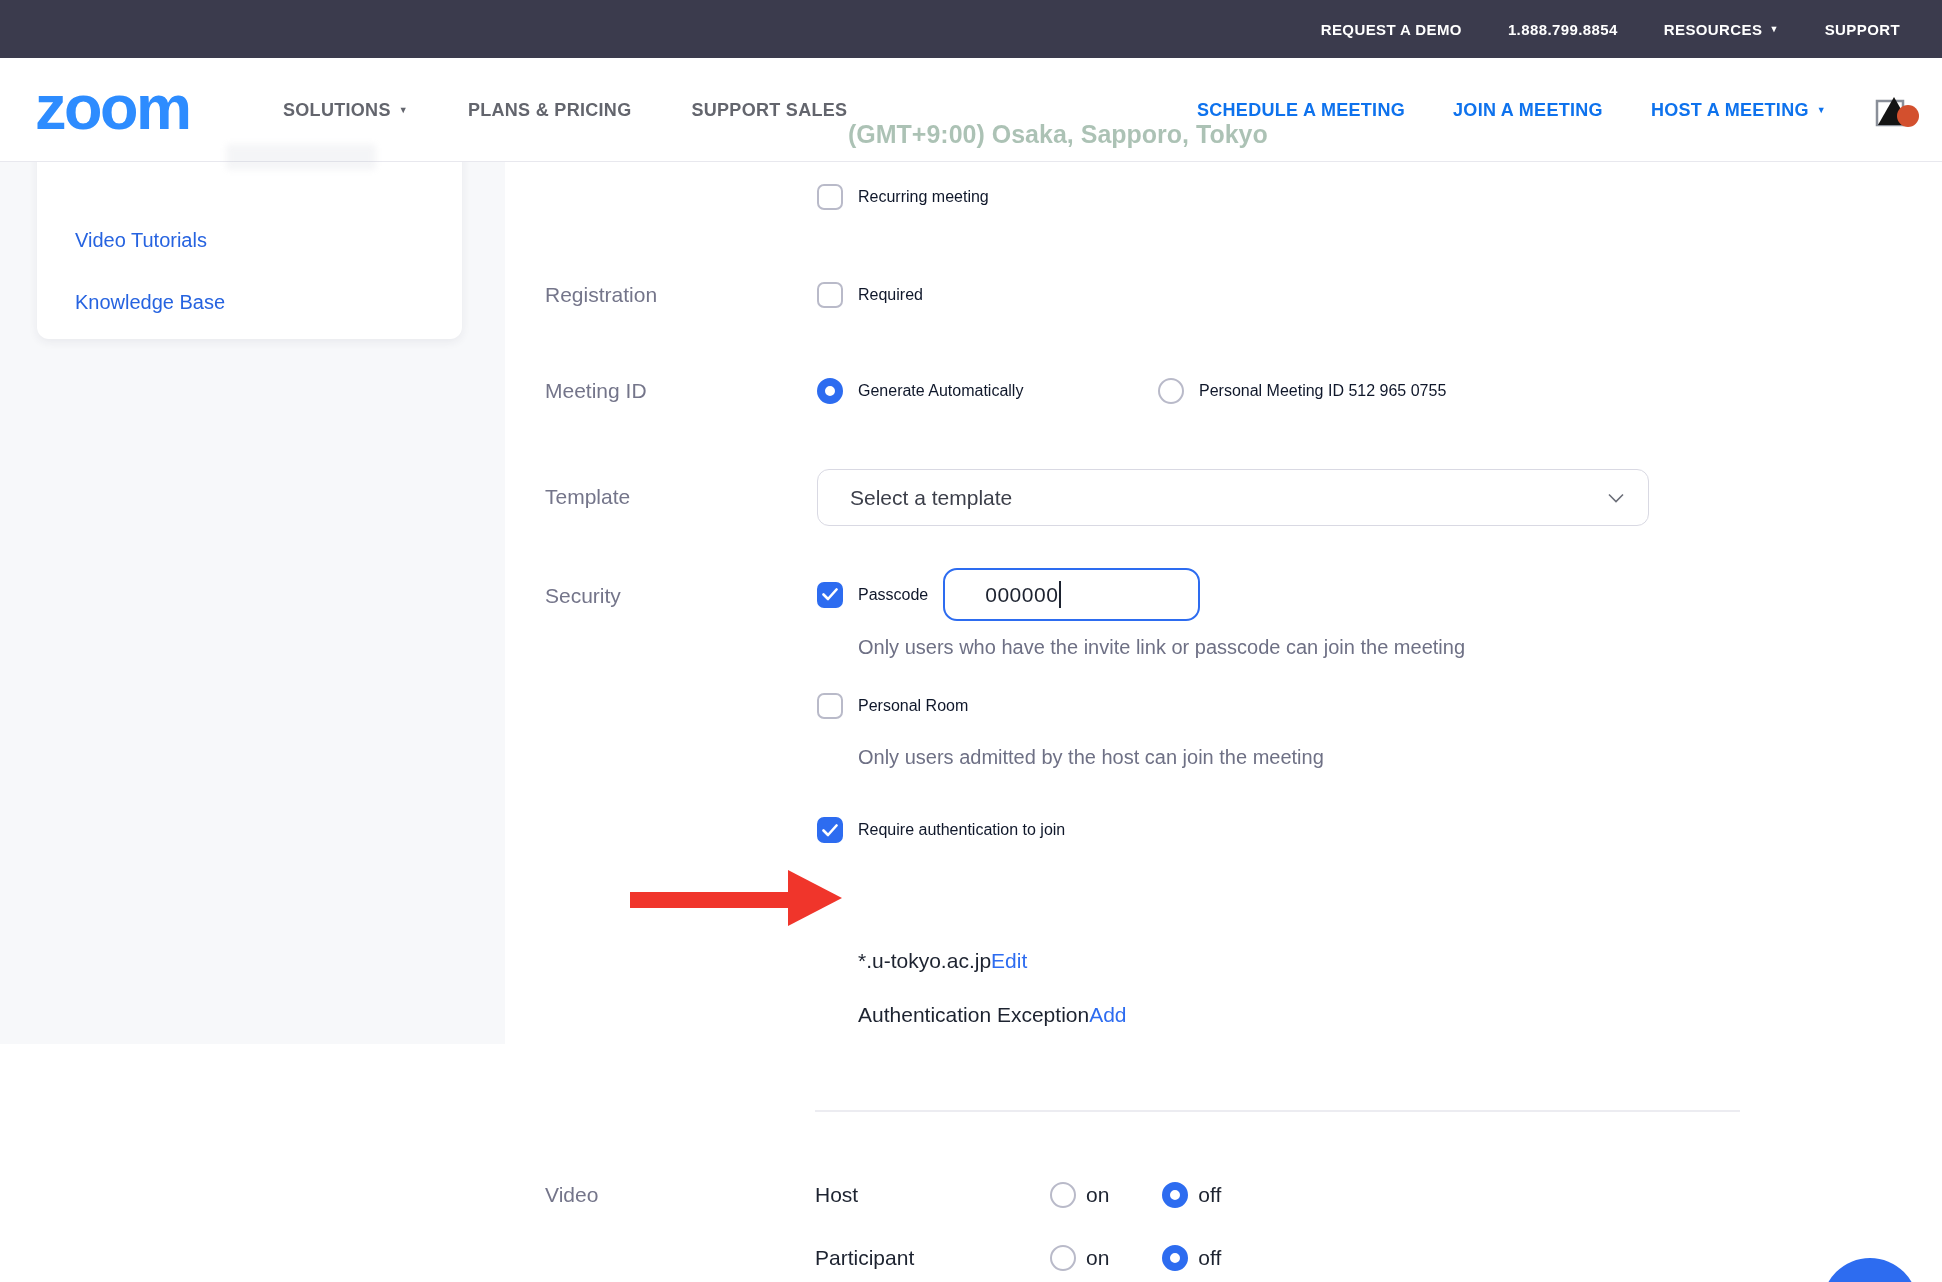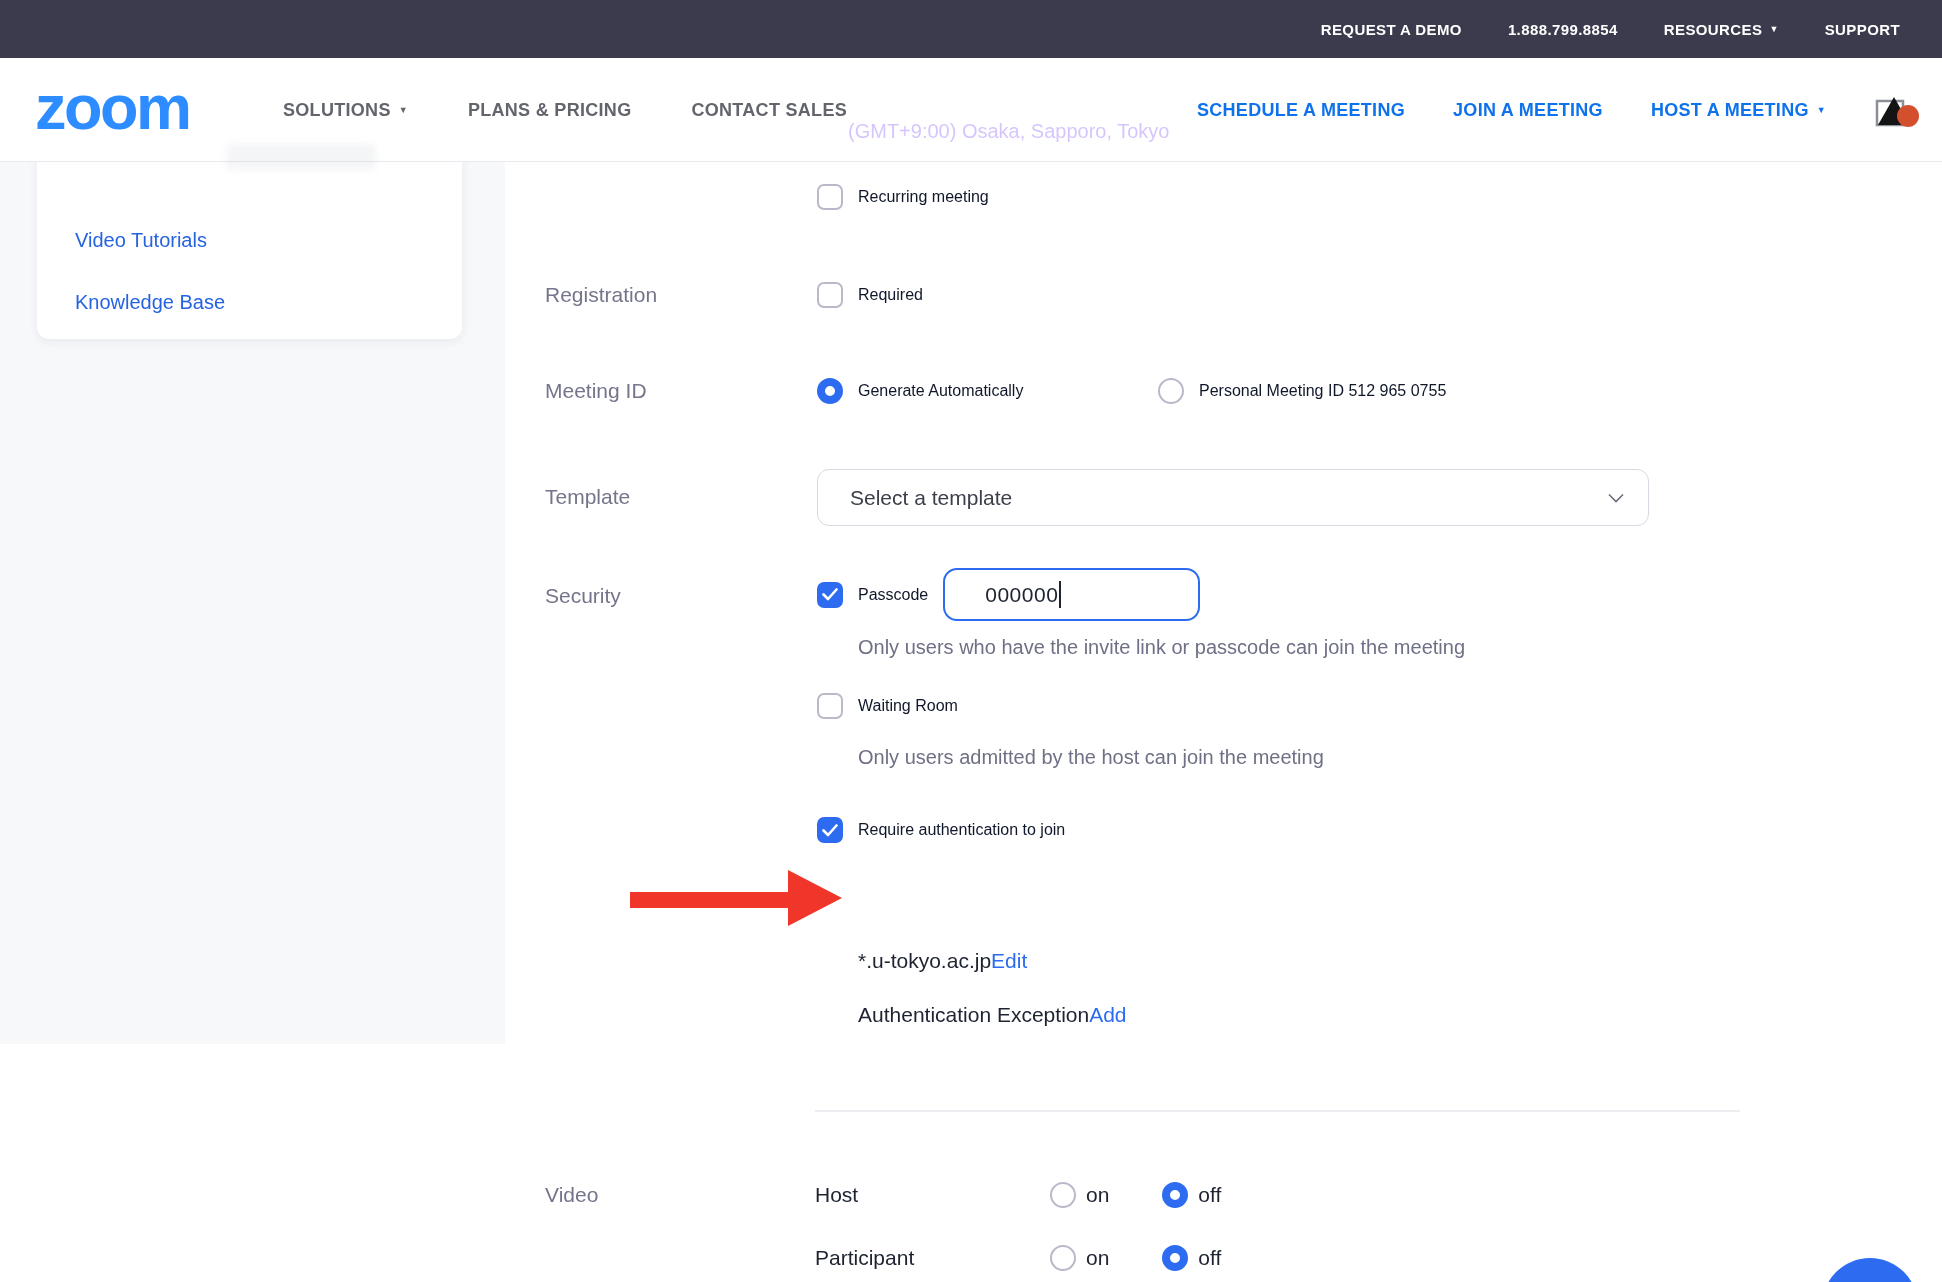--- a/index.html
+++ b/index.html
@@ -51,21 +51,21 @@
     position: absolute; left: 35px; top: 50%; transform: translateY(-54%);
     font-size: 63px; font-weight: 800; letter-spacing: -2.5px;
     color: #2D8CFF; line-height: 1; cursor: pointer;
   }
   .ghost-blob {
     position: absolute; left: 226px; top: 86px; width: 150px; height: 26px;
     background: #aeb2c0; opacity: 0.12; filter: blur(3px); border-radius: 4px;
   }
   .ghost-tz {
     position: absolute; left: 848px; top: 62px; width: 420px;
-    font-size: 20px; color: #8b5cf6; opacity: 0.35; white-space: nowrap;
+    font-size: 25px; color: #14532d; opacity: 0.35; white-space: nowrap; font-weight: bold;
   }
   .mainnav {
     position: absolute; left: 283px; top: 0; height: 104px;
     display: flex; align-items: center; gap: 60px;
   }
   .mainnav .nitem {
     color: #63656d; font-size: 18px; font-weight: 600; letter-spacing: 0.3px;
     cursor: pointer; white-space: nowrap; display: flex; align-items: center; gap: 8px;
   }
   .mainnav .caret { color: #63656d; }
@@ -210,21 +210,21 @@
     <span class="cb-label">Passcode</span>
     <span class="passcode-input">
       <span class="val">000000</span>
       <span class="cursor-bar"></span>
     </span>
   </div>
   <span class="help-text" style="top:636px;">Only users who have the invite link or passcode can join the meeting</span>
 
   <div class="ctl-row" style="top:693px;">
     <span class="cb"></span>
-    <span class="cb-label">Waiting Room</span>
+    <span class="cb-label">Personal Room</span>
   </div>
   <span class="help-text" style="top:746px;">Only users admitted by the host can join the meeting</span>
 
   <div class="ctl-row" style="top:817px;">
     <span class="cb checked">
       <svg width="16" height="13" viewBox="0 0 16 13">
         <polyline points="1.5,6.5 6,11 14.5,1.5" fill="none" stroke="#ffffff" stroke-width="2.6" stroke-linecap="round" stroke-linejoin="round"></polyline>
       </svg>
     </span>
     <span class="cb-label">Require authentication to join</span>
@@ -271,21 +271,21 @@
   <div class="header">
     <span class="ghost-tz">(GMT+9:00) Osaka, Sapporo, Tokyo</span>
     <div class="ghost-blob"></div>
     <span class="logo">zoom</span>
     <div class="mainnav">
       <span class="nitem">
         <span>SOLUTIONS</span>
         <span class="caret">▼</span>
       </span>
       <span class="nitem">PLANS &amp; PRICING</span>
-      <span class="nitem">CONTACT SALES</span>
+      <span class="nitem">SUPPORT SALES</span>
     </div>
     <div class="actions">
       <span class="aitem">SCHEDULE A MEETING</span>
       <span class="aitem">JOIN A MEETING</span>
       <span class="aitem">
         <span>HOST A MEETING</span>
         <span class="caret">▼</span>
       </span>
       <svg class="avatar" viewBox="0 0 46 42">
         <rect x="3" y="12" width="26" height="24" fill="none" stroke="#8a8f99" stroke-width="2.5"></rect>

